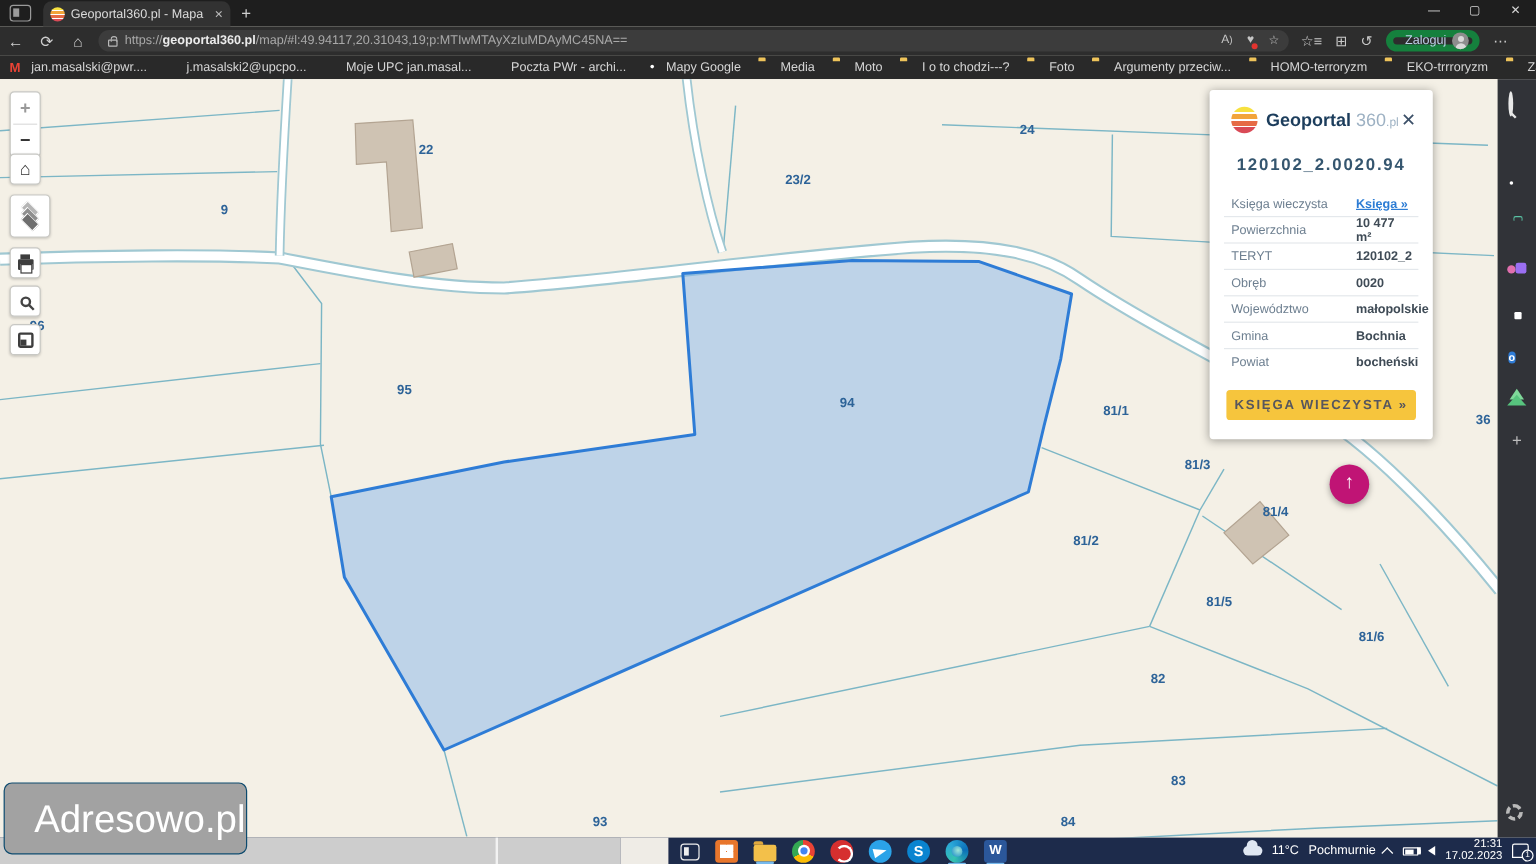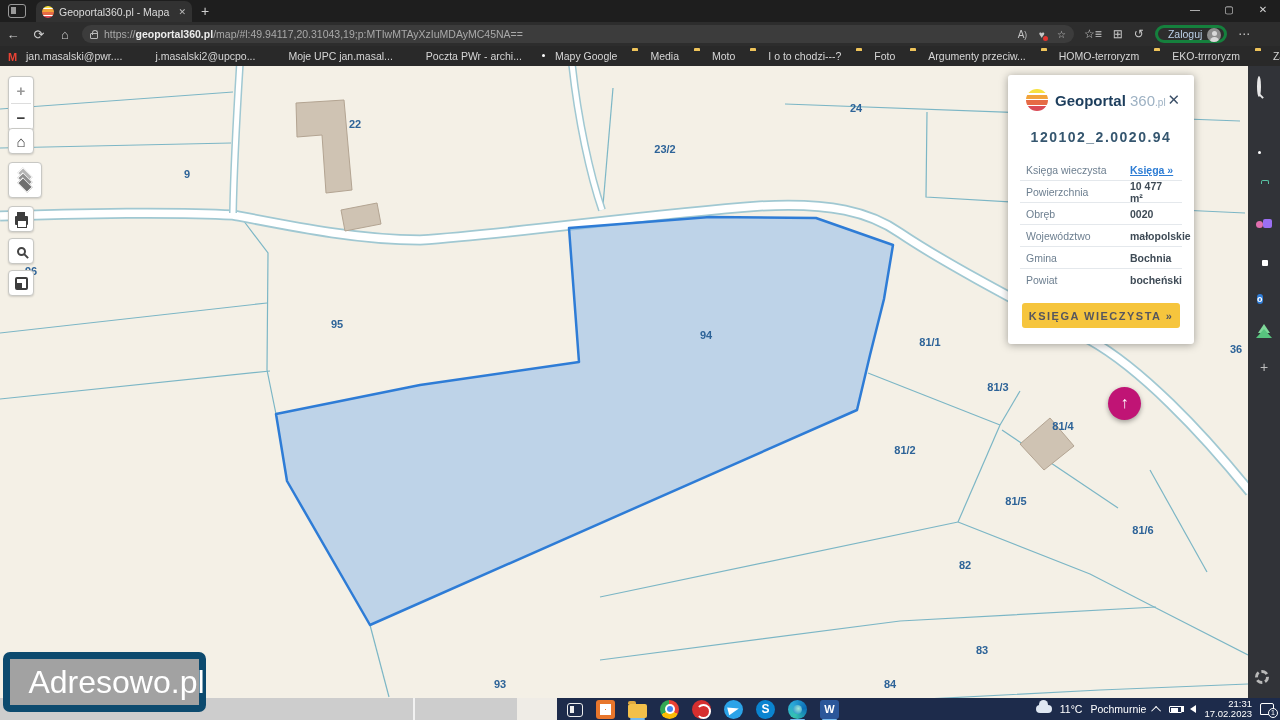--- a/index.html
+++ b/index.html
@@ -31,21 +31,21 @@
   .lock:before { content:""; position:absolute; left:1px; top:-4px; width:4px; height:4px;
                  border:1.2px solid #b9b9b9; border-bottom:none; border-radius:3px 3px 0 0; }
   #url { font-size:10.5px; color:#a9a9a9; white-space:nowrap; overflow:hidden; flex:1; }
   #url b { color:#ececec; font-weight:bold; }
   .pill-icons { display:flex; gap:12px; margin-left:auto; flex:0 0 auto; }
   .pill-icons span { color:#c6c6c6; font-size:10px; position:relative; }
   .reddot:after { content:""; position:absolute; right:-3px; bottom:-1px; width:5px; height:5px;
                   background:#e3342f; border-radius:50%; }
   #toolbar-right { display:flex; align-items:center; gap:11px; margin-left:10px; }
   #toolbar-right .ic { color:#c9c9c9; font-size:12px; }
-  #login-pill { display:flex; align-items:flex-start; gap:5px; border:3px solid #15803d; border-radius:11px;
+  #login-pill { display:flex; align-items:center; gap:5px; border:6px solid #15803d; border-radius:11px;
                 height:18px; padding:0 3px 0 10px; }
   #login-label { color:#bcd0e8; font-size:10.5px; }
   #avatar { width:14px; height:14px; border-radius:50%; background:#8d8d8d; position:relative; overflow:hidden; }
   #avatar:before { content:""; position:absolute; left:4.5px; top:2.5px; width:5px; height:5px; border-radius:50%; background:#d9d9d9; }
   #avatar:after  { content:""; position:absolute; left:2.5px; top:8.5px; width:9px; height:6px; border-radius:5px 5px 0 0; background:#d9d9d9; }
 
   #bookmarks { position:absolute; left:0; top:46px; width:1280px; height:20px; background:#292929;
                display:flex; align-items:center; padding:0 8px; gap:15px; overflow:hidden; }
   .bm { display:flex; align-items:center; gap:5px; color:#d6d6d6; font-size:10.5px; white-space:nowrap; flex:0 0 auto;}
   .bm-ic { width:13px; height:11px; position:relative; flex:0 0 auto; }
@@ -119,21 +119,21 @@
   .sb-m365:before { content:""; position:absolute; left:7px; top:7px; width:6px; height:6px; background:#fff; border-radius:1px;}
   .sb-ol { width:14px; height:14px; background:#2f7cd6; border-radius:3px; margin:2px; color:#fff; font-size:9px;
            text-align:center; line-height:14px; font-weight:bold;}
   .sb-tree:before { content:""; position:absolute; left:3px; top:1px; border-left:6px solid transparent; border-right:6px solid transparent; border-bottom:9px solid #7fd99a;}
   .sb-tree:after { content:""; position:absolute; left:1px; top:6px; border-left:8px solid transparent; border-right:8px solid transparent; border-bottom:9px solid #57c47e;}
   .sb-plus { color:#bdbdbd; font-size:14px; text-align:center; line-height:18px; }
   #sb-gear { position:absolute; bottom:14px; left:7px; width:14px; height:14px; border:3px dashed #b9b9b9; border-radius:50%; }
 
   
   #watermark { position:absolute; left:3px; top:652px; width:203px; height:60px; background:#a2a2a2;
-               border:7px solid #0c4a6e; border-radius:7px; display:flex; align-items:center; justify-content:center;
+               border:1px solid #0c4a6e; border-radius:7px; display:flex; align-items:center; justify-content:center;
                color:#fff; font-size:32px; z-index:50;padding-left:24px; }
 
   
   #taskbar { position:absolute; left:0; top:698px; width:1280px; height:22px; background:#1d2b4b; z-index:40;}
   #tb-greystrip { position:absolute; left:0; top:0; width:517px; height:22px; background:#cdcdcd; }
   #tb-greystrip:after { content:""; position:absolute; left:413px; top:0; width:2px; height:22px; background:#f2f2f2; }
   #tb-lightseg { position:absolute; left:517px; top:0; width:40px; height:22px; background:#efece6; }
   #tb-icons { position:absolute; left:566px; top:0; height:22px; display:flex; gap:13px; align-items:center; }
   .tbi { width:19px; height:19px; position:relative; flex:0 0 auto; }
   .tbi .under { position:absolute; left:2px; bottom:-2px; width:15px; height:2px; background:#76b9ed; border-radius:1px;}
@@ -367,20 +367,24 @@
     <div id="ptable">
         <div class="prow">
           <span class="plabel">Księga wieczysta</span>
           <span class="pvalue link">Księga »</span>
         </div>
         <div class="prow">
           <span class="plabel">Powierzchnia</span>
           <span class="pvalue">10 477 m²</span>
         </div>
         <div class="prow">
+          <span class="plabel">TERYT</span>
+          <span class="pvalue">120102_2</span>
+        </div>
+        <div class="prow">
           <span class="plabel">Obręb</span>
           <span class="pvalue">0020</span>
         </div>
         <div class="prow">
           <span class="plabel">Województwo</span>
           <span class="pvalue">małopolskie</span>
         </div>
         <div class="prow">
           <span class="plabel">Gmina</span>
           <span class="pvalue">Bochnia</span>

